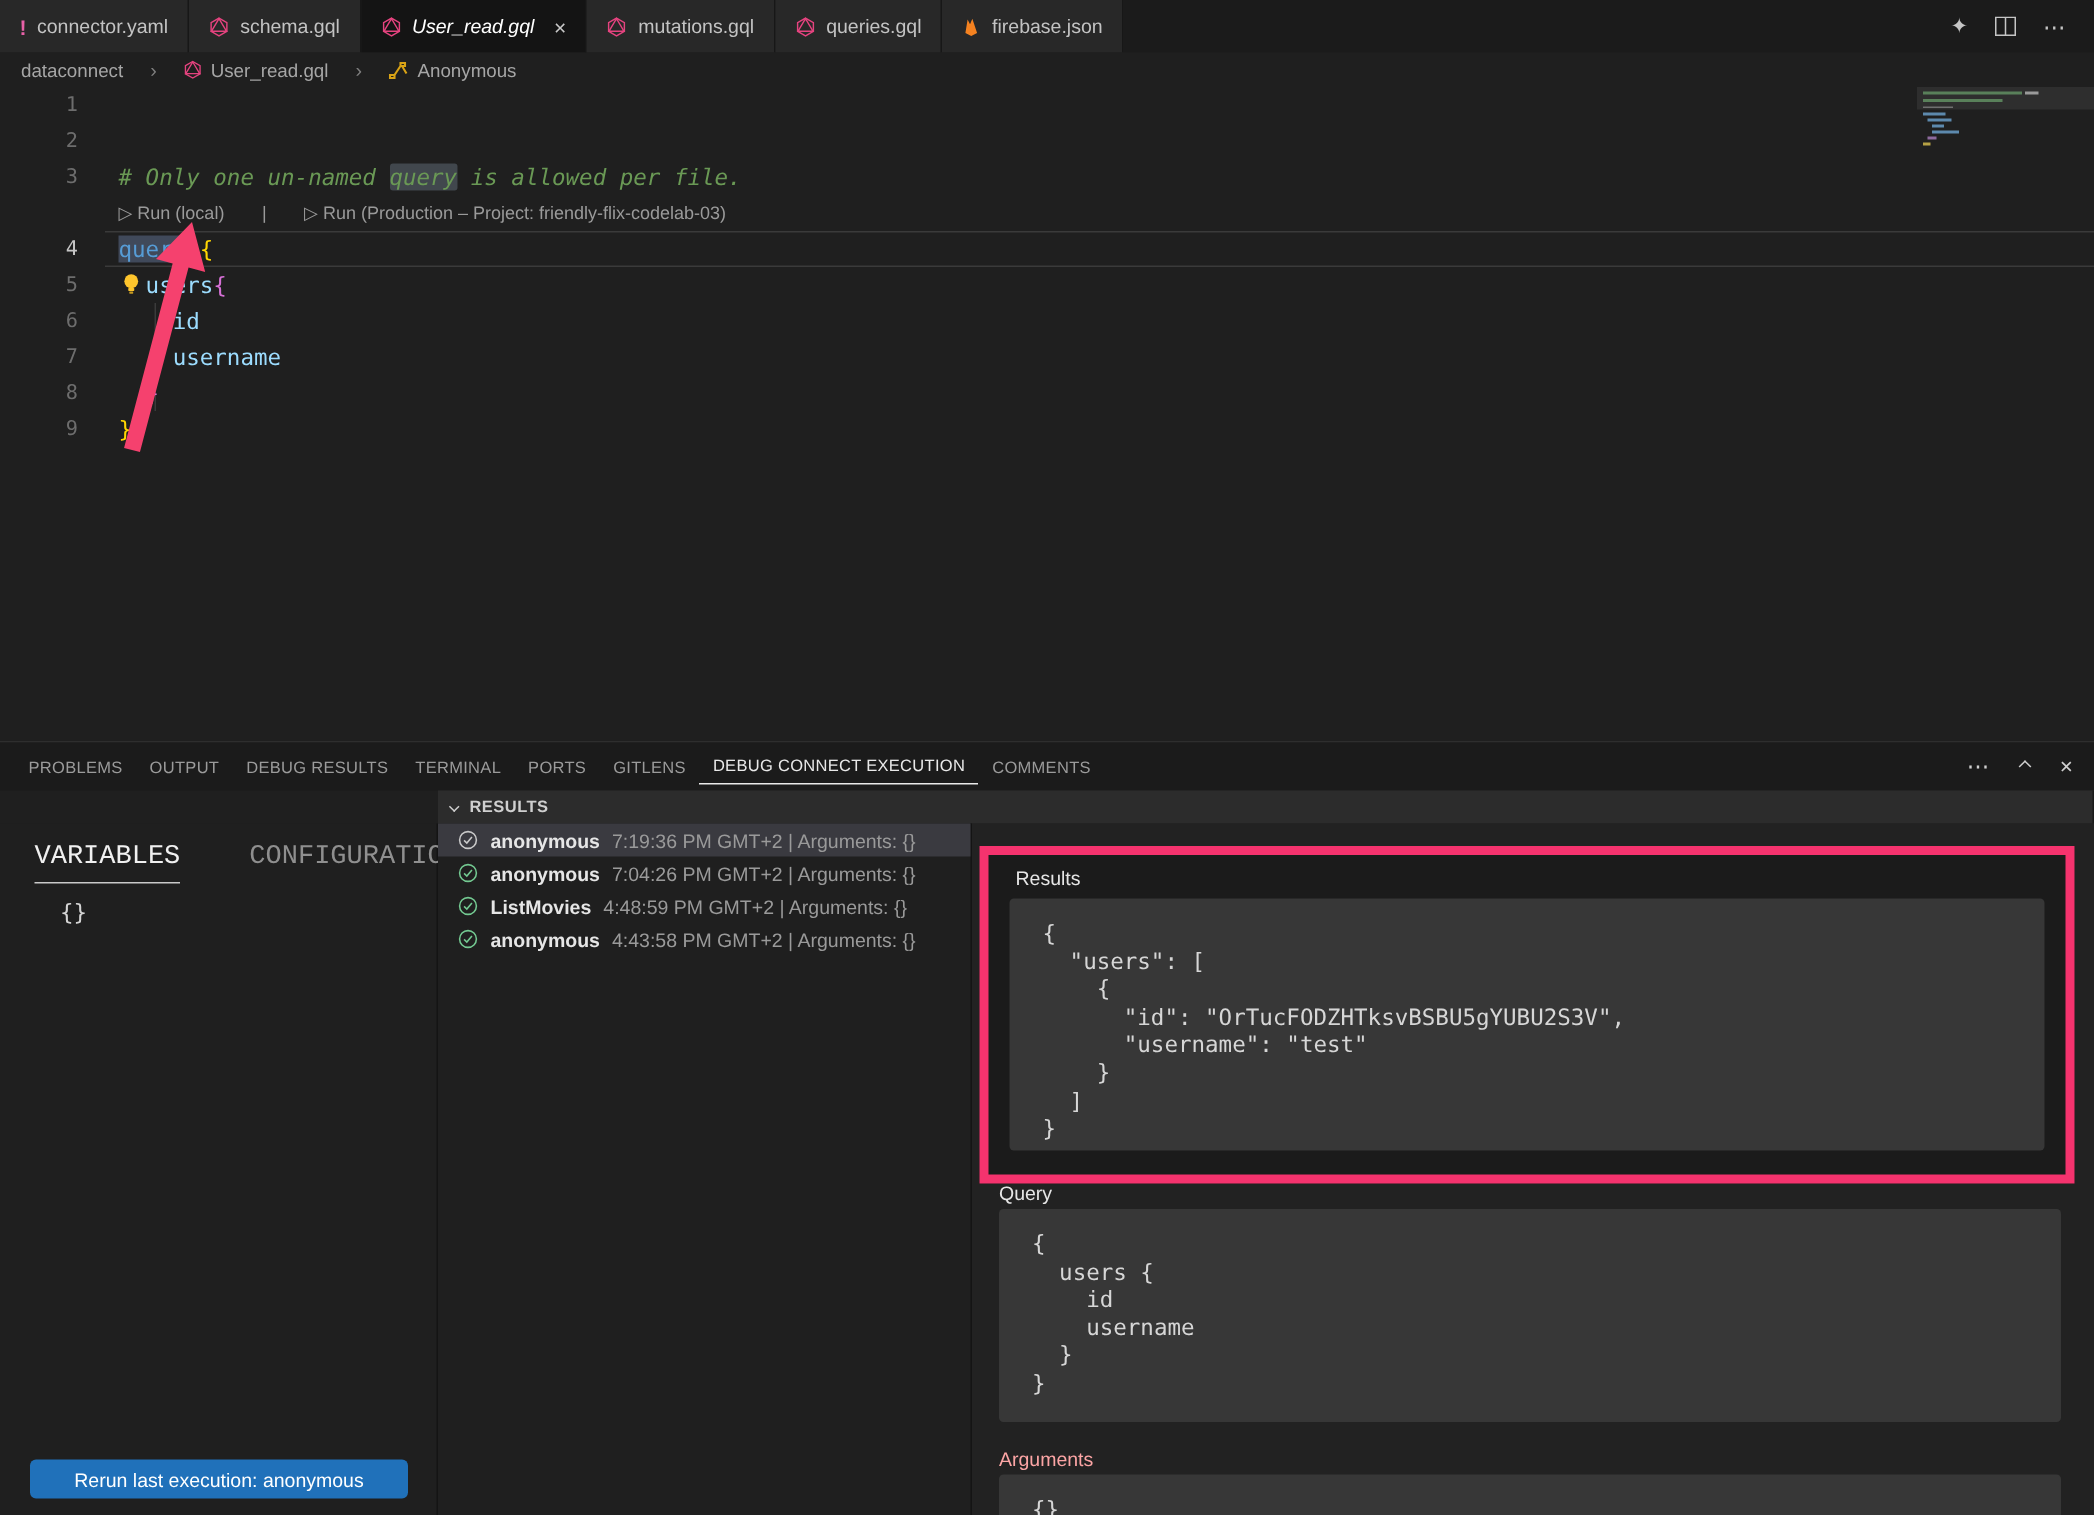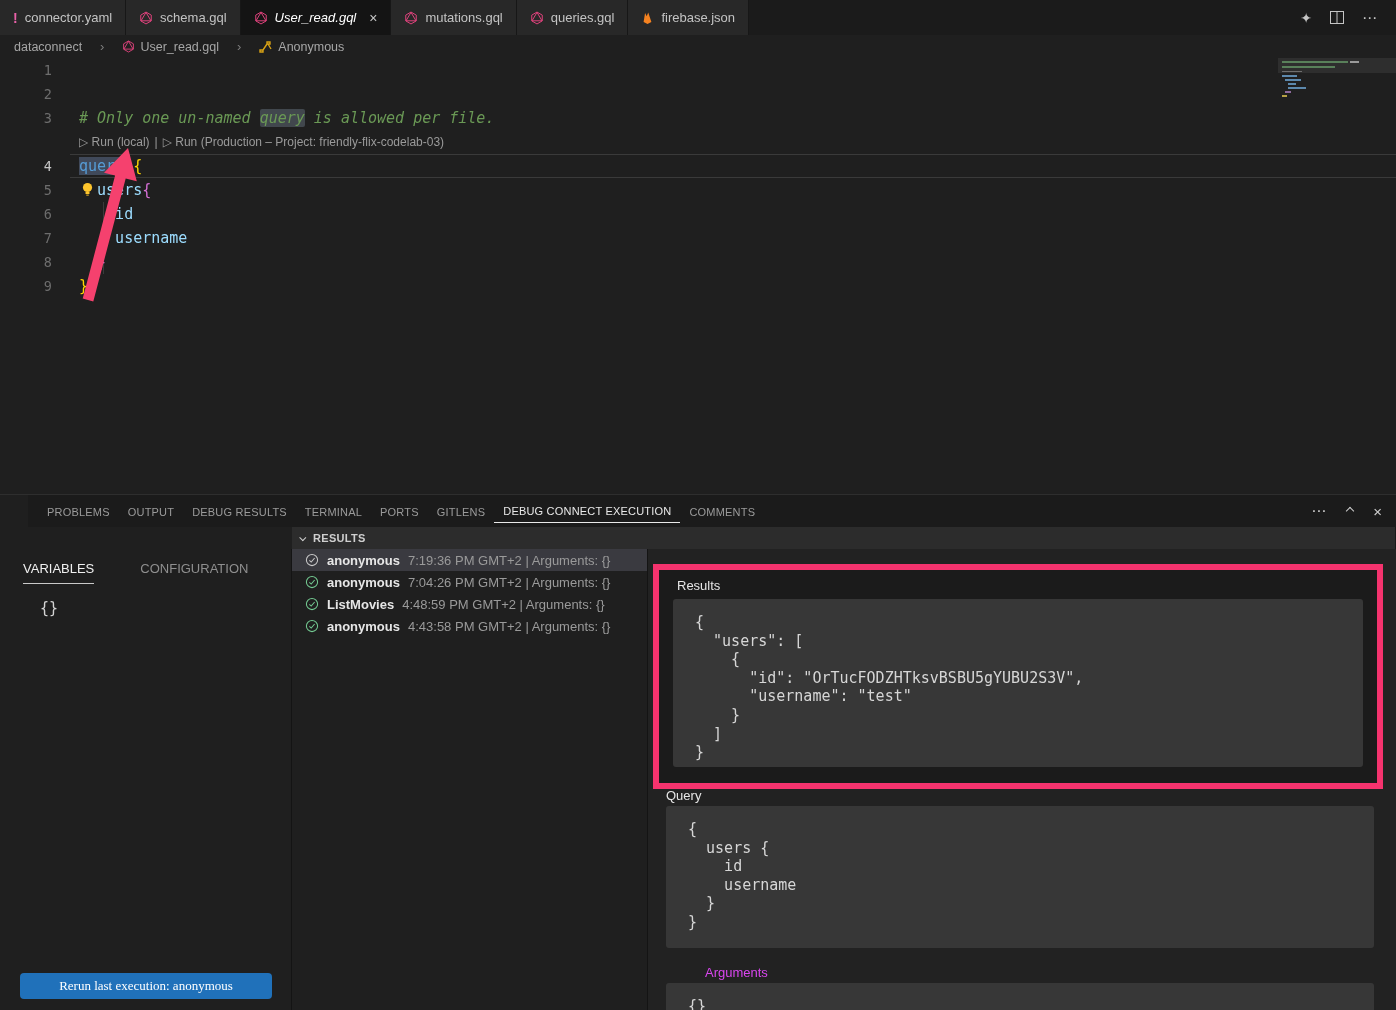--- a/index.html
+++ b/index.html
@@ -28,68 +28,68 @@
   .ln { width:52px; text-align:right; color:#6d6d6d; font-size:13.5px; font-family:"DejaVu Sans Mono",monospace; }
   .ln.active-ln { color:#c6c6c6; }
   .codecell { padding-left:27px; white-space:pre; }
   .tok-comment { color:#6a9955; font-style:italic; }
   .tok-kw { color:#569cd6; }
   .tok-field { color:#9cdcfe; }
   .brace-y { color:#ffd602; }
   .brace-p { color:#d670d6; }
   .hl-word { background:#41474d; border-radius:2px; }
   .sel-word { background:#40495a; }
-  .codelens { font-family:"Liberation Sans",sans-serif; font-size:12px; color:#9a9a9a; display:flex; gap:5px; padding-left:79px; align-items:center; height:24px; }
+  .codelens { font-family:"Liberation Sans",sans-serif; font-size:12px; color:#9a9a9a; display:flex; gap:25px; padding-left:79px; align-items:center; height:24px; }
   .codelens .lens-link { cursor:pointer; }
   .current-line { position:absolute; left:70px; right:0; top:96px; height:24px; border-top:1px solid #3a3a3a; border-bottom:1px solid #3a3a3a; pointer-events:none; }
   .indent-guide { position:absolute; left:103px; top:144px; width:1px; height:72px; background:#3b3b3b; }
   .bulb { position:absolute; left:81px; top:124px; }
   
   .minimap { position:absolute; right:0; top:0; width:118px; height:92px; background:#1f1f1f; }
   .mm-slider { position:absolute; top:0; left:0; width:100%; height:15px; background:rgba(255,255,255,0.07); }
   .mm-line { position:absolute; height:2px; }
   
   .anno-arrow { position:absolute; left:0; top:0; pointer-events:none; z-index:6; }
   
   .panel { position:absolute; top:494px; left:0; width:100%; height:516px; background:#1f1f1f; border-top:1px solid #2e2e2e; }
-  .ptabs { height:32px; display:flex; align-items:center; padding-left:10px; background:#1b1b1b;margin-left:28px; }
+  .ptabs { height:32px; display:flex; align-items:center; padding-left:10px; background:#1b1b1b; }
   .ptab { font-size:11px; color:#9b9b9b; padding:6px 9px 5px 9px; letter-spacing:.2px; cursor:default; }
   .ptab.active { color:#e9e9e9; border-bottom:1px solid #e9e9e9; }
   .panel-actions { position:absolute; right:14px; top:0; height:32px; display:flex; align-items:center; gap:20px; color:#cfcfcf; }
   .chev { display:inline-block; width:6px; height:6px; border-left:1px solid #cfcfcf; border-bottom:1px solid #cfcfcf; transform:rotate(-45deg) translateY(-1px); }
   .chev-up { transform:rotate(135deg); }
   .pclose { font-size:15px; }
   .pheads { position:absolute; top:32px; left:0; width:100%; height:22px; display:flex; }
   .phead { background:#2c2c2c; border-right:1px solid #191919; display:flex; align-items:center; gap:7px; padding-left:9px; font-size:11px; font-weight:bold; color:#cfcfcf; letter-spacing:.3px; }
   .phead .chev { width:5px; height:5px; }
   .ph-config { width:292px;margin-top:47px; } .ph-history { width:356px; } .ph-results { flex:1; }
   
   .config { position:absolute; top:54px; left:0; width:292px; bottom:0; background:#1f1f1f; border-right:1px solid #141414; }
-  .cfgtabs { display:flex; gap:46px; padding:12px 0 0 23px; font-size:13px; }
+  .cfgtabs { display:flex; gap:46px; padding:12px 0 0 23px; font-size:18px;font-family:Liberation Mono, monospace; }
   .cfgtab { color:#8f8f8f; padding-bottom:7px; }
   .cfgtab.active { color:#f0f0f0; border-bottom:1.5px solid #c9c9c9; }
   .vars-value { position:absolute; left:40px; top:50px; font-family:"DejaVu Sans Mono",monospace; font-size:15px; color:#d4d4d4; }
-  .rerun-btn { position:absolute; left:20px; bottom:11px; width:252px; height:26px; background:#2071ba; border:none; border-radius:4px; color:#fff; font-size:13px; font-family:Liberation Serif, serif; display:flex; align-items:center; justify-content:center; cursor:pointer; }
+  .rerun-btn { position:absolute; left:20px; bottom:11px; width:252px; height:26px; background:#2071ba; border:none; border-radius:4px; color:#fff; font-size:13px; font-family:Liberation Sans, sans-serif; display:flex; align-items:center; justify-content:center; cursor:pointer; }
   
   .historyp { position:absolute; top:54px; left:292px; width:356px; bottom:0; background:#1f1f1f; border-right:1px solid #141414; }
   .hrow { display:flex; align-items:center; gap:8px; height:22px; padding-left:13px; font-size:13px; }
   .hrow.selected { background:#3a3a40; }
   .hname { color:#e6e6e6; font-weight:600; }
   .hmeta { color:#9a9a9a; }
   .check-ic { display:flex; }
   
   .resultsp { position:absolute; top:54px; left:648px; right:0; bottom:0; background:#222222; }
   .anno-box { position:absolute; left:5px; top:15px; width:730px; height:225px; border:6px solid #f5336e; background:#1b1b1b; z-index:3; }
   .res-label { font-size:13px; color:#e6e6e6; margin:8px 0 6px 18px; }
   .graybox { background:#373737; border-radius:3px; font-family:"DejaVu Sans Mono",monospace; font-size:15px; line-height:18.6px; color:#d6d6d6; overflow:hidden; }
   .graybox pre { font-family:inherit; padding:14px 0 0 22px; white-space:pre; }
   .res-codebox { margin:0 14px; height:168px; }
   .q-label { position:absolute; left:18px; top:239px; font-size:13px; color:#e6e6e6; }
   .q-box { position:absolute; left:18px; top:257px; width:708px; height:142px; }
-  .a-label { position:absolute; left:18px; top:416px; font-size:13px; color:#d946ef;margin-left:39px; }
+  .a-label { position:absolute; left:18px; top:416px; font-size:13px; color:#fca5a5; }
   .a-box { position:absolute; left:18px; top:434px; width:708px; height:80px; }
   
   .gql-ic svg, .fb-ic svg, .sym-ic svg, .bulb svg, .check-ic svg { display:block; }
   .yaml-warn { color:#e961a8; font-weight:bold; font-size:14px; font-style:normal; }
 </style>
 </head>
 <body>
 
 <div id="app">
 

